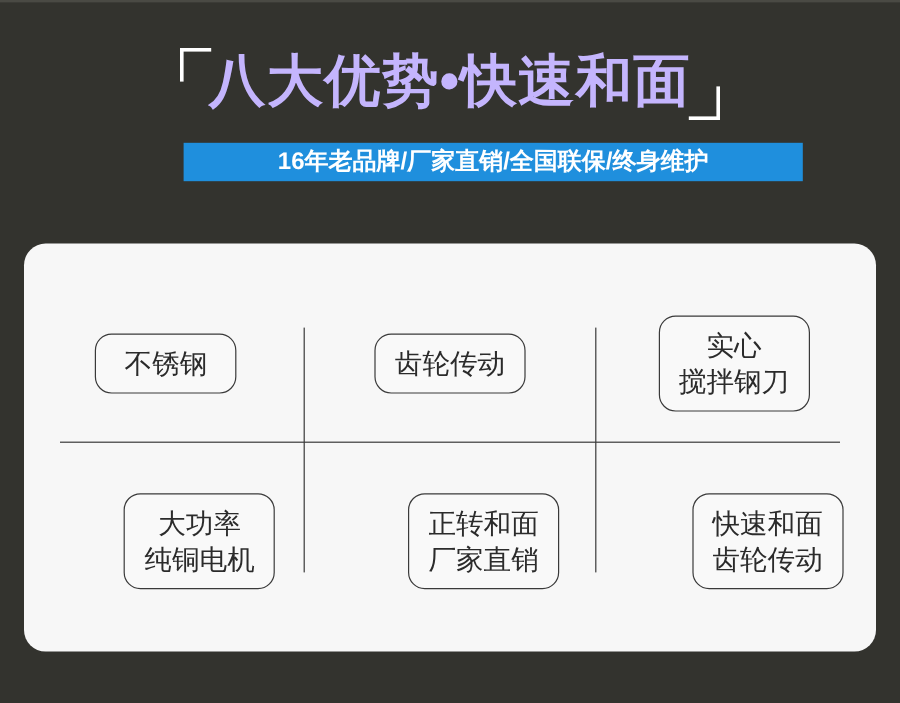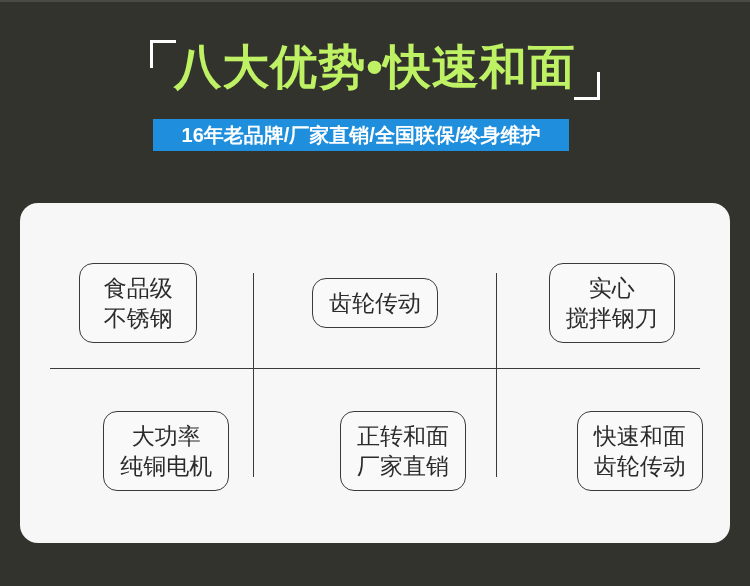--- a/index.html
+++ b/index.html
@@ -37,21 +37,21 @@
   }
   .title-text {
     position: absolute;
     left: 0;
     top: 0;
     width: 750px;
     text-align: center;
     font-size: 47px;
     line-height: 66px;
     font-weight: bold;
-    color: #bef264;
+    color: #c4b5fd;
     letter-spacing: 1px;
     white-space: nowrap;
   }
   .bracket {
     position: absolute;
     width: 26px;
     height: 28px;
     box-sizing: border-box;
   }
   .bracket-left {
@@ -63,21 +63,21 @@
   .bracket-right {
     left: 574px;
     top: 38px;
     border-bottom: 3px solid #ffffff;
     border-right: 3px solid #ffffff;
   }
   .subbar {
     position: absolute;
     left: 153px;
     top: 119px;
-    width: 416px;
+    width: 516px;
     height: 32px;
     background: #1f8fdd;
     display: flex;
     align-items: center;
     justify-content: center;
   }
   .subbar-text {
     color: #ffffff;
     font-size: 20px;
     font-weight: bold;
@@ -169,21 +169,20 @@
 <div class="panel">
   <div class="grid">
     <div class="vline v1"></div>
     <div class="vline v2"></div>
     <div class="hline"></div>
   </div>
 
   <div class="row row-1">
     <div class="cell">
       <div class="card">
-        <div class="card-line">食品级</div>
         <div class="card-line">不锈钢</div>
       </div>
     </div>
     <div class="cell">
       <div class="card">
         <div class="card-line">齿轮传动</div>
       </div>
     </div>
     <div class="cell">
       <div class="card">

